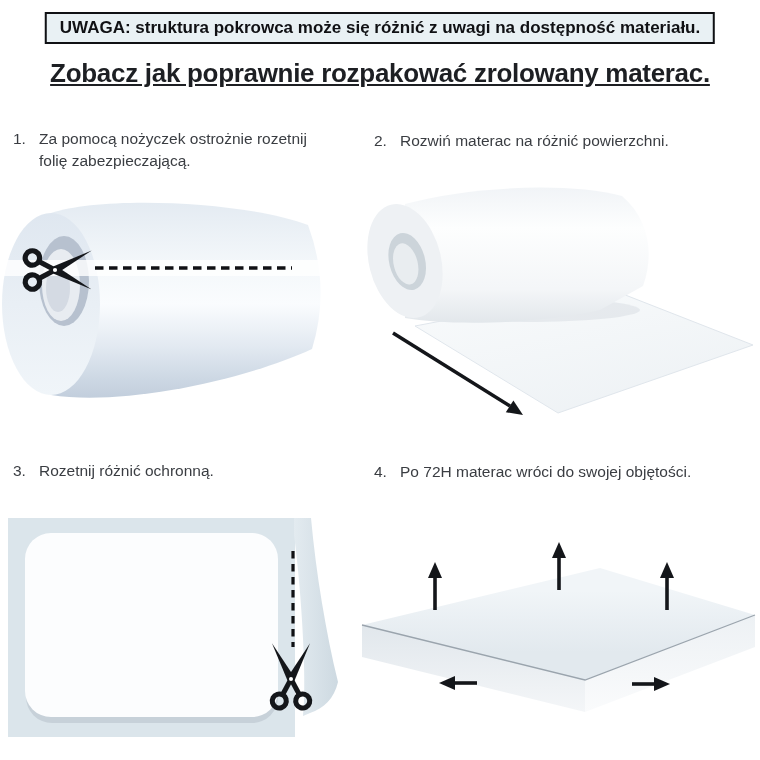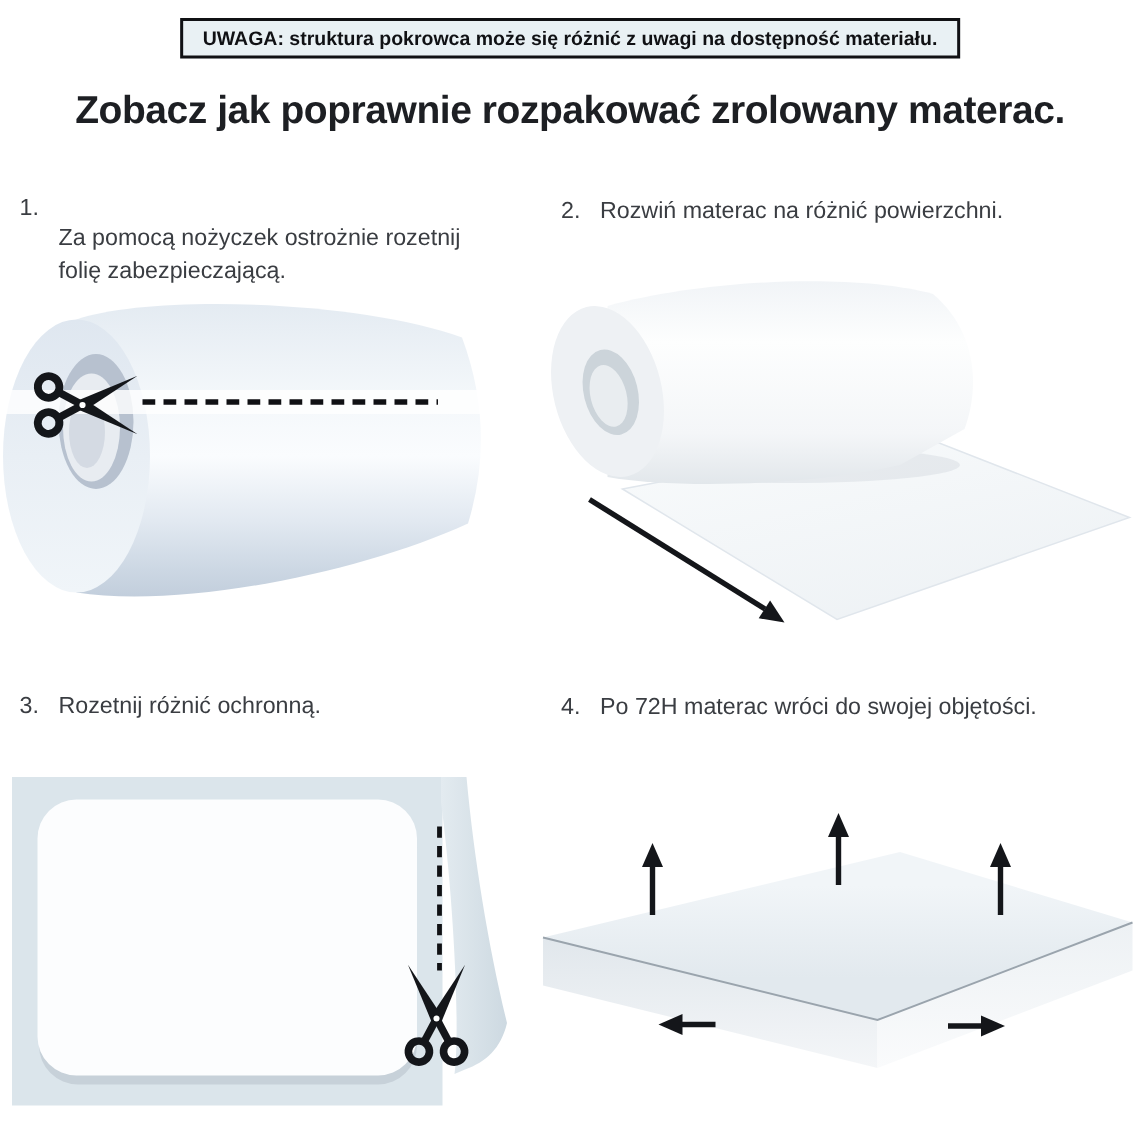--- a/index.html
+++ b/index.html
@@ -5,32 +5,32 @@
   html, body { margin:0; padding:0; }
   body {
     width:760px; height:760px; position:relative; overflow:hidden;
     background:#ffffff;
     font-family:"Liberation Sans","DejaVu Sans",sans-serif;
     color:#3a3d42;
   }
   .banner {
     position:absolute; top:12px; left:50%; transform:translateX(-50%);
     background:#e9f1f4; border:2.5px solid #101114;
-    padding:4px 13px; font-size:13px; font-weight:bold; color:#101114;
+    padding:4px 13px; font-size:17px; font-weight:bold; color:#101114;
     white-space:nowrap; letter-spacing:0;
   }
   .heading {
     position:absolute; top:58px; left:0; width:760px;
     text-align:center; font-size:26px; font-weight:bold; color:#1d1f23;
-    letter-spacing:-0.3px; margin:0;
+    letter-spacing:-0.3px; margin:0;text-decoration:underline;
   }
   .step-head { position:absolute; display:flex; font-size:15.5px; line-height:1.45; color:#3a3d42; }
   .step-head .num { width:26px; flex:0 0 26px; }
   #step1-head { left:13px;  top:128px; }
-  #step1-head .txt { width:286px;margin-top:20px; }
+  #step1-head .txt { width:286px; }
   #step2-head { left:374px; top:130px; }
   #step2-head .txt { width:340px; }
   #step3-head { left:13px;  top:460px; }
   #step3-head .txt { width:286px; }
   #step4-head { left:374px; top:461px; }
   #step4-head .txt { width:344px; }
   .illo { position:absolute; display:block; }
   #illo1 { left:0px;   top:182px; }
   #illo2 { left:360px; top:160px; }
   #illo3 { left:0px;   top:505px; }

